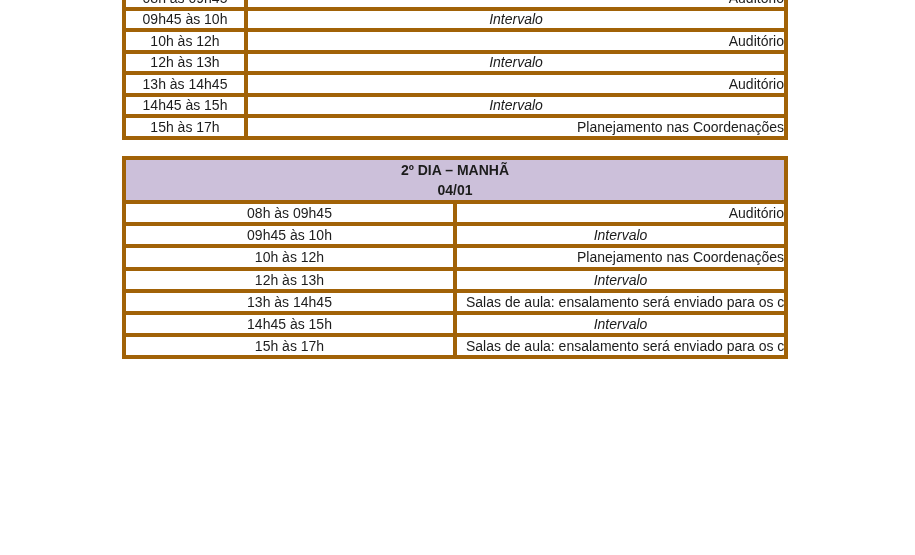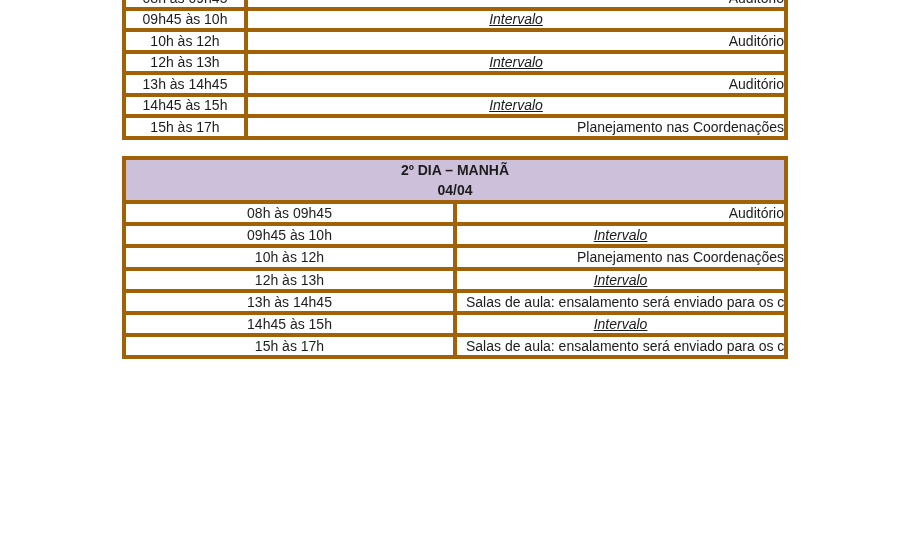--- a/index.html
+++ b/index.html
@@ -47,21 +47,20 @@
     text-align: center;
   }
   td.act {
     text-align: right;
     padding-left: 9px;
   }
   td.act.interval {
     text-align: center;
     font-style: italic;
     padding-left: 0;
-    text-decoration: underline;
   }
   th.tbl-header {
     background: var(--header-fill, #ccc0da);
     text-align: center;
     font-weight: bold;
   }
   th.tbl-header .hline {
     line-height: 20px;
   }
 </style>
@@ -101,21 +100,21 @@
         <td class="act">Planejamento nas Coordenações</td>
       </tr>
     </tbody>
   </table>
 
   <table class="schedule t2">
     <tbody>
       <tr class="header-row">
         <th class="tbl-header" colspan="2">
           <div class="hline">2º DIA – MANHÃ</div>
-          <div class="hline">04/04</div>
+          <div class="hline">04/01</div>
         </th>
       </tr>
       <tr>
         <td class="time">08h às 09h45</td>
         <td class="act">Auditório</td>
       </tr>
       <tr>
         <td class="time">09h45 às 10h</td>
         <td class="act interval">Intervalo</td>
       </tr>

